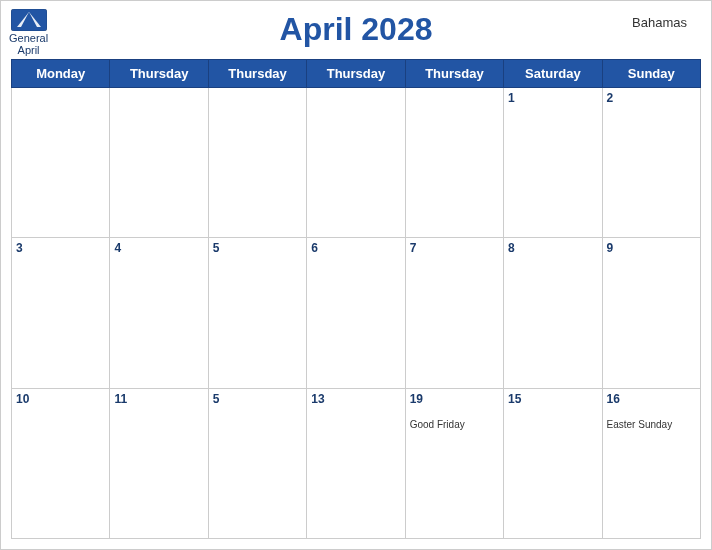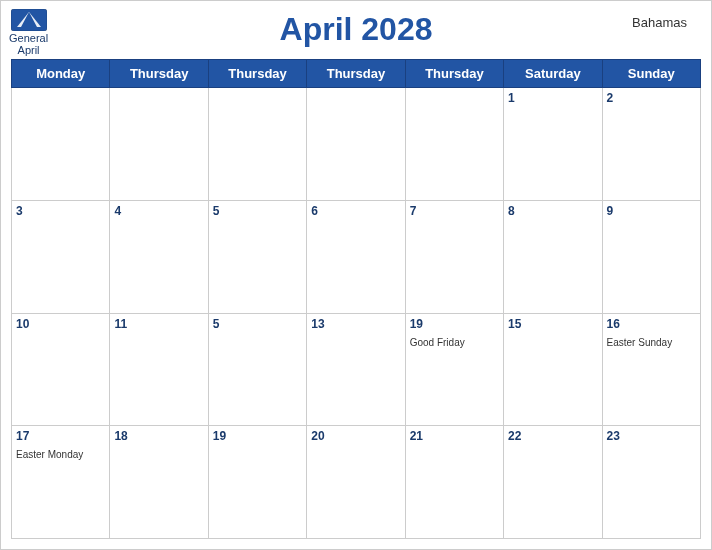--- a/index.html
+++ b/index.html
@@ -87,21 +87,21 @@
     }
     .day-num {
       font-size: 12px;
       font-weight: bold;
       color: #1a3a6b;
       display: block;
     }
     .holiday-name {
       font-size: 10px;
       color: #333;
-      margin-top: 6px;
+      margin-top: 13px;
       display: block;
       line-height: 1.2;
     }
     .empty-cell {
       background: #fff;
     }
   </style>
 </head>
 <body>
 
@@ -189,40 +189,16 @@
               <span class="holiday-name">Good Friday</span>
             </td>
             <td>
               <span class="day-num">15</span>
             </td>
             <td>
               <span class="day-num">16</span>
               <span class="holiday-name">Easter Sunday</span>
             </td>
           </tr>
-          <tr>
-            <td>
-              <span class="day-num">17</span>
-              <span class="holiday-name">Easter Monday</span>
-            </td>
-            <td>
-              <span class="day-num">18</span>
-            </td>
-            <td>
-              <span class="day-num">19</span>
-            </td>
-            <td>
-              <span class="day-num">20</span>
-            </td>
-            <td>
-              <span class="day-num">21</span>
-            </td>
-            <td>
-              <span class="day-num">22</span>
-            </td>
-            <td>
-              <span class="day-num">23</span>
-            </td>
-          </tr>
         </tbody>
     </table>
   </div>
 </div>
 
 </body></html>

